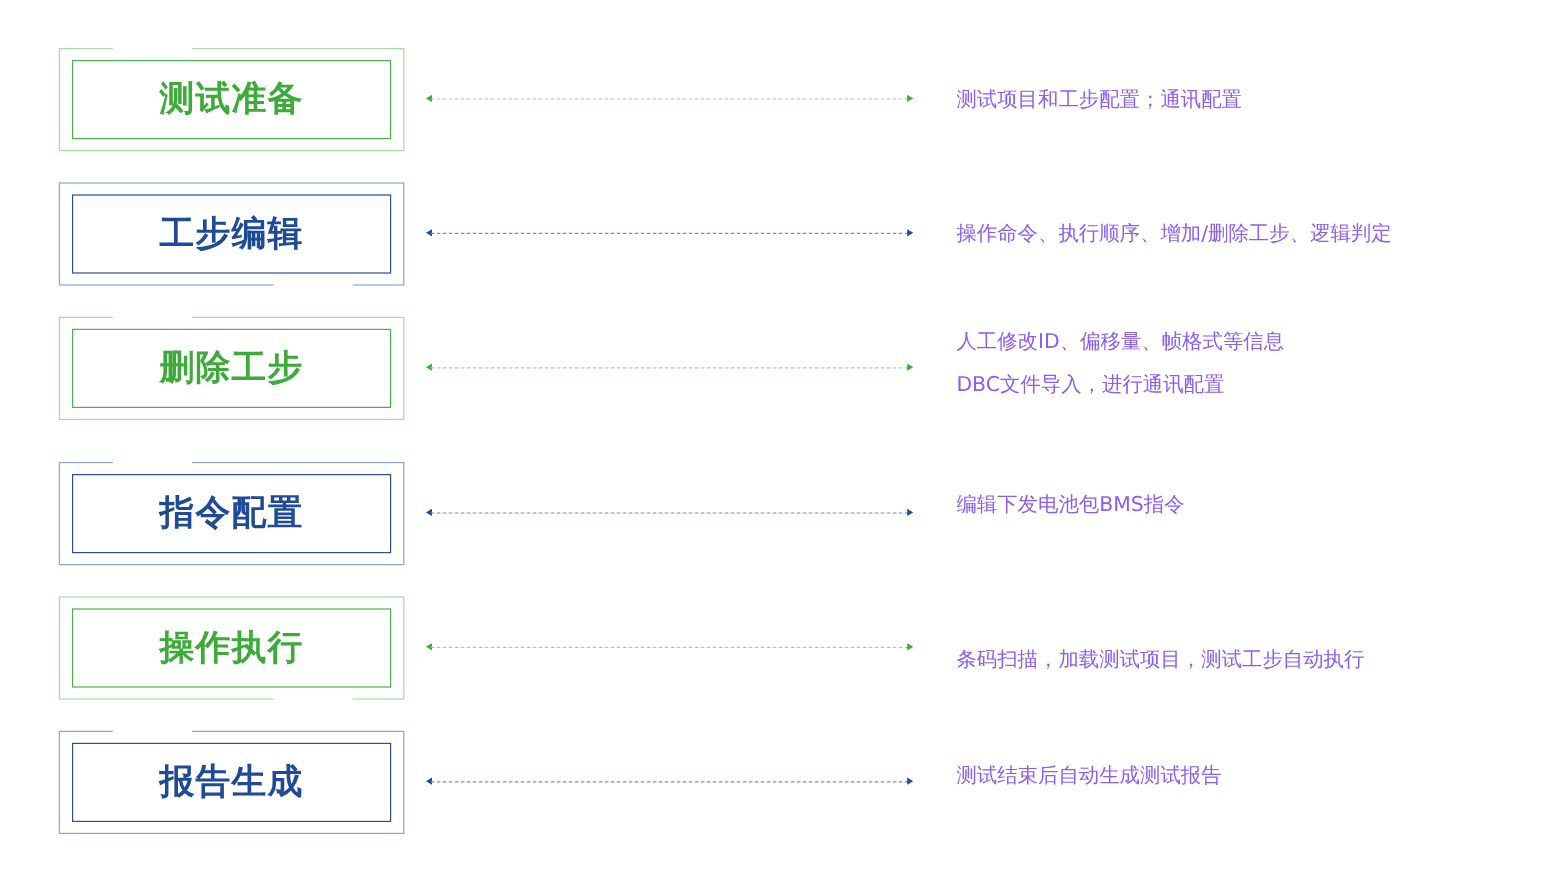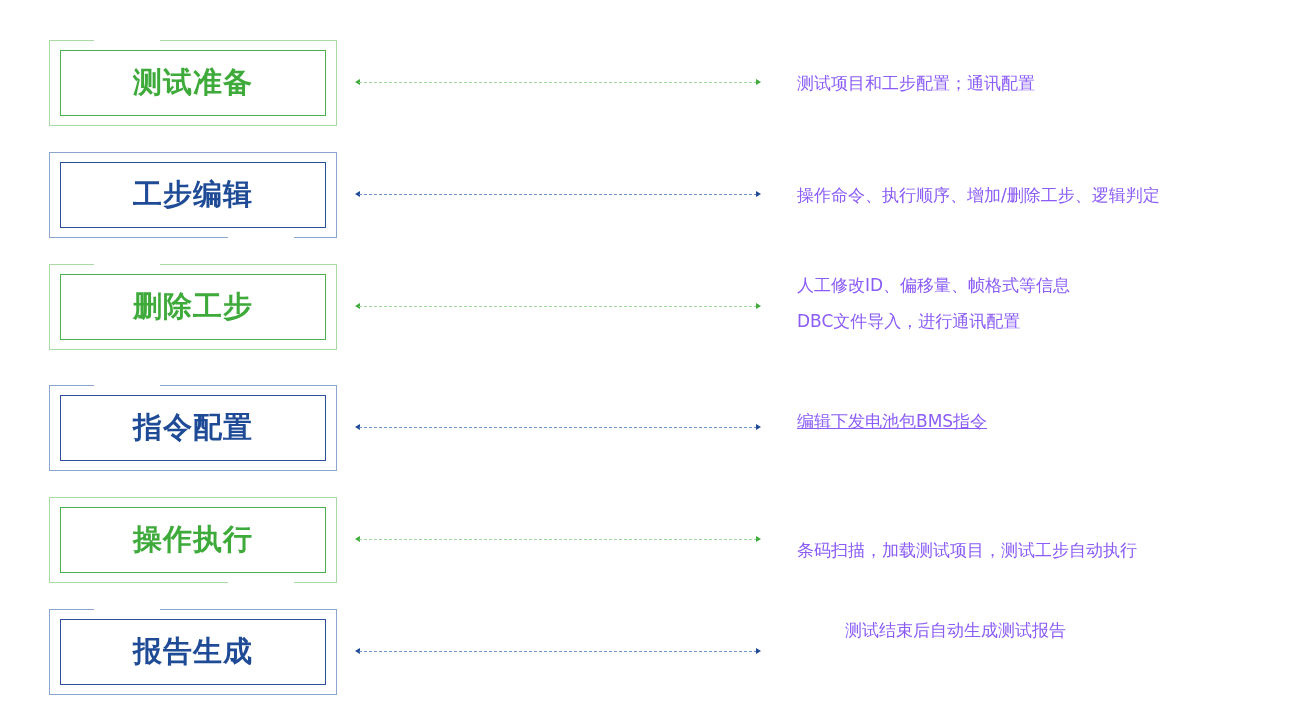--- a/index.html
+++ b/index.html
@@ -109,21 +109,21 @@
     <div class="gap top"></div>
   </div>
   <div class="inner">
     <span class="title">指令配置</span>
   </div>
   <div class="connector">
     <span class="arrow-l"></span>
     <span class="line"></span>
     <span class="arrow-r"></span>
   </div>
-  <div class="desc" style="top:18px;text-decoration:underline;">
+  <div class="desc" style="top:18px;">
     <div>编辑下发电池包BMS指令</div>
   </div>
 </div>
 
 <div class="row green" style="top:497px;">
   <div class="outer">
     <div class="gap bottom"></div>
   </div>
   <div class="inner">
     <span class="title">操作执行</span>
@@ -143,16 +143,16 @@
     <div class="gap top"></div>
   </div>
   <div class="inner">
     <span class="title">报告生成</span>
   </div>
   <div class="connector">
     <span class="arrow-l"></span>
     <span class="line"></span>
     <span class="arrow-r"></span>
   </div>
-  <div class="desc" style="top:3px;margin-left:48px;">
+  <div class="desc" style="top:20px;">
     <div>测试结束后自动生成测试报告</div>
   </div>
 </div>
 
 </body></html>

